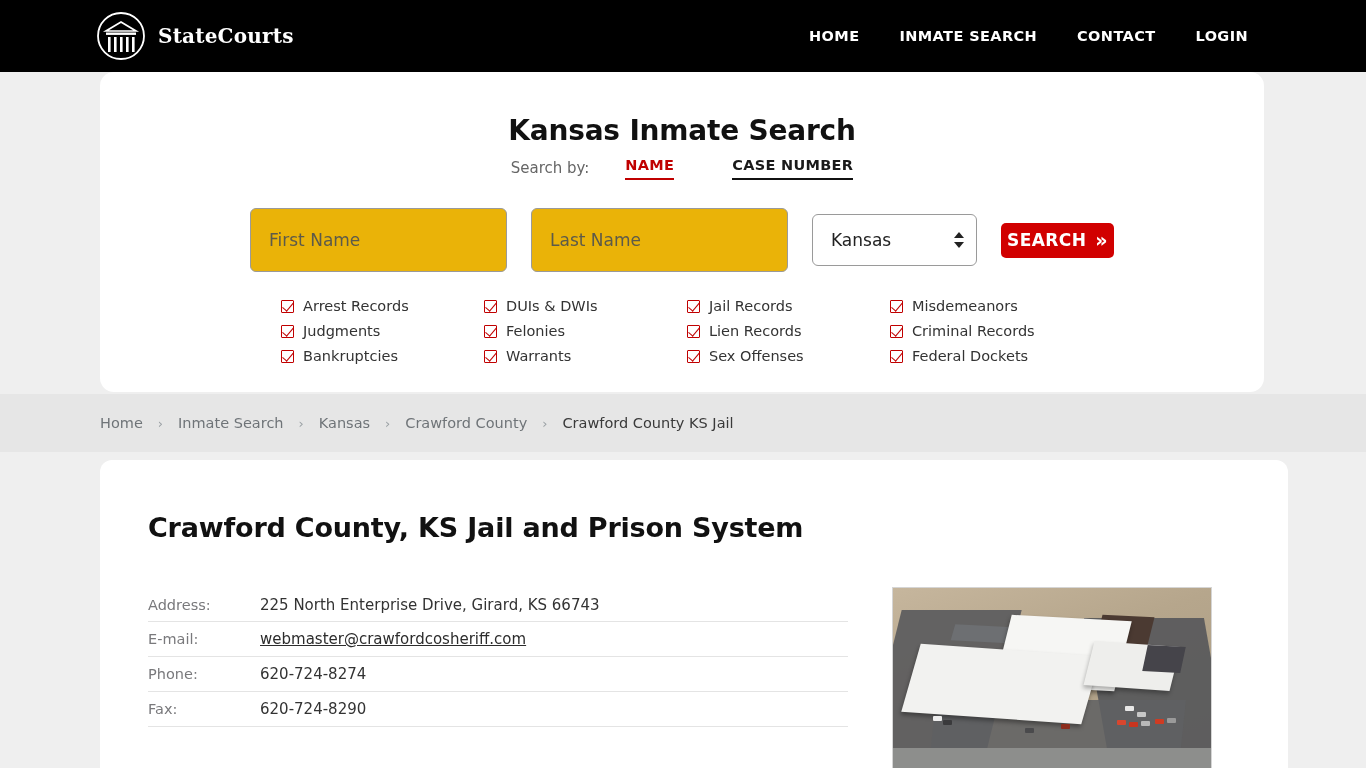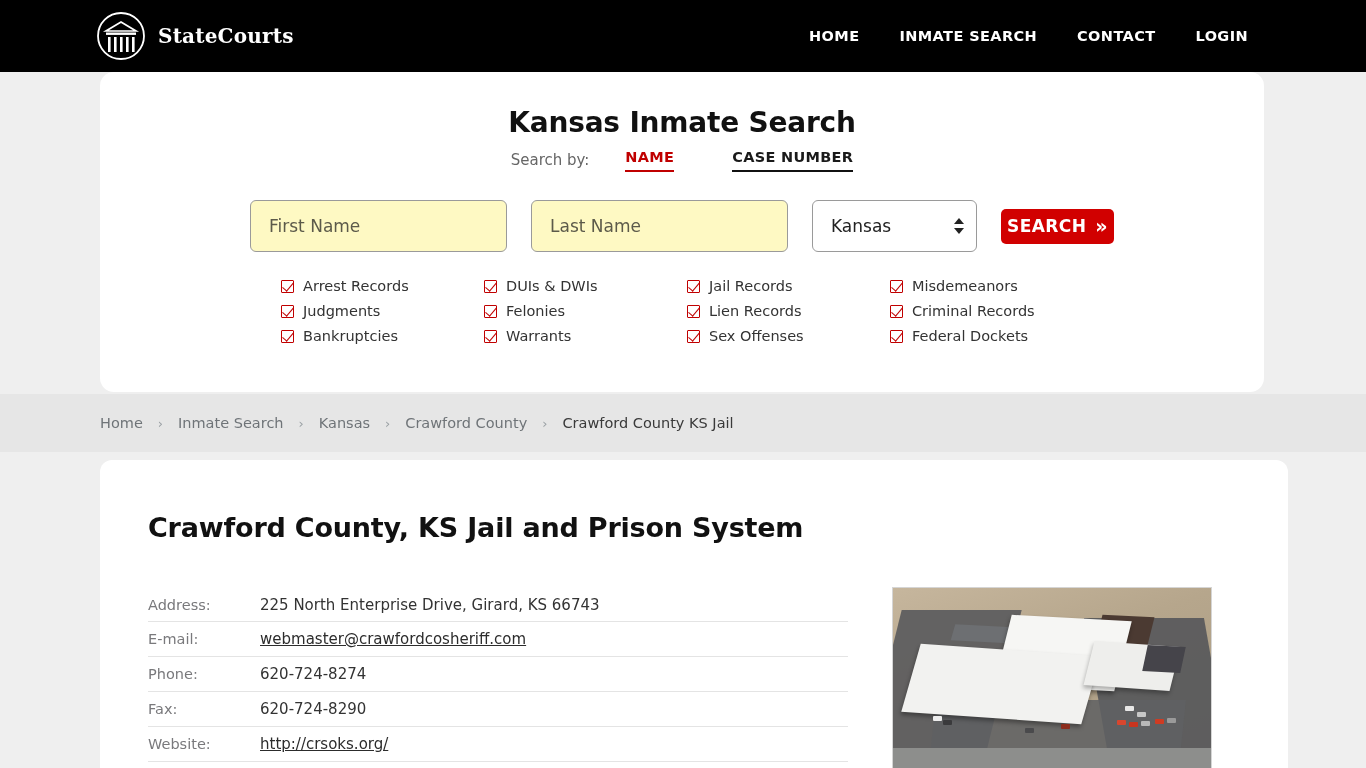--- a/index.html
+++ b/index.html
@@ -53,21 +53,21 @@
     background: #fff;
     border-radius: 14px 14px 14px 14px;
     padding-top: 22px;
     z-index: 6;
   }
   .search-title {
     text-align: center;
     font-size: 28px;
     font-weight: 700;
     color: #111;
-    margin: 0;
+    margin: 8px;
     padding: 12px 0 0 0;
     letter-spacing: -0.2px;
   }
   .searchby-row {
     display: flex;
     align-items: flex-end;
     justify-content: center;
     gap: 0;
     margin-top: 10px;
   }
@@ -88,22 +88,22 @@
   .tab-case { color: #1a1a1a; border-bottom: 2.5px solid #111; }
 
   .form-row {
     display: flex;
     align-items: center;
     gap: 24px;
     padding: 0 150px;
     margin-top: 28px;
   }
   .field {
-    height: 52px;
-    background: #fef9c3;
+    height: 64px;
+    background: #eab308;
     border: 1px solid #9a9a9a;
     border-radius: 6px;
     font-size: 17px;
     color: #4a4a3c;
     padding: 0 18px;
     font-family: inherit;
     outline: none;
   }
   .field::placeholder { color: #5c5a4a; opacity: 1; }
   .field-first { width: 274px; }
@@ -477,24 +477,20 @@
         <span class="info-label">E-mail:</span>
         <a class="info-link">webmaster@crawfordcosheriff.com</a>
       </div>
       <div class="info-row">
         <span class="info-label">Phone:</span>
         <span class="info-value">620-724-8274</span>
       </div>
       <div class="info-row">
         <span class="info-label">Fax:</span>
         <span class="info-value">620-724-8290</span>
-      </div>
-      <div class="info-row">
-        <span class="info-label">Website:</span>
-        <a class="info-link">http://crsoks.org/</a>
       </div>
     </div>
 
     <div class="photo">
       <div class="ph-ground"></div>
       <div class="ph-asphalt-l"></div>
       <div class="ph-asphalt-r"></div>
       <div class="ph-asphalt-b"></div>
       <div class="ph-strip"></div>
       <div class="ph-roof-dark"></div>

